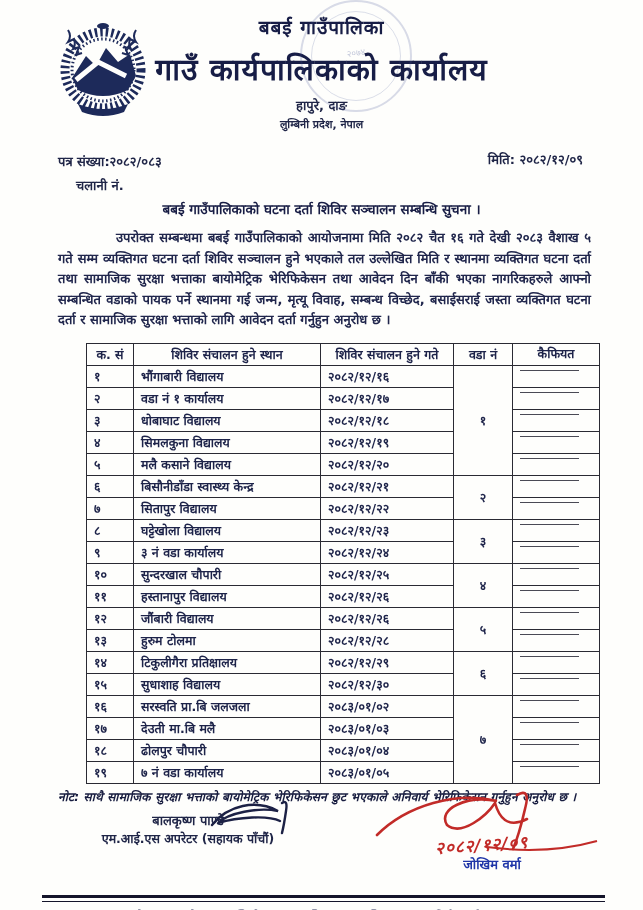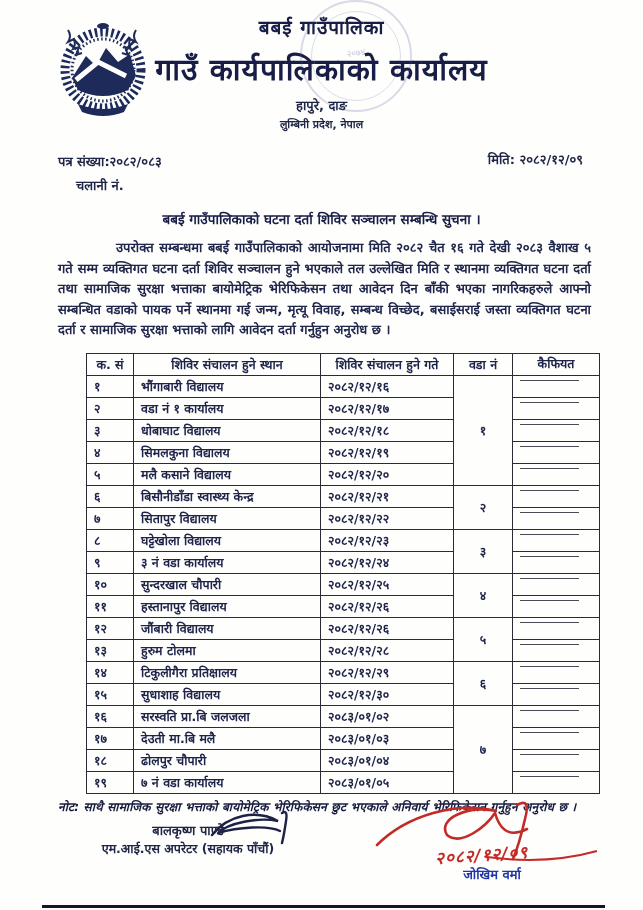--- a/index.html
+++ b/index.html
@@ -32,21 +32,21 @@
   .muni-name{font-size:19px;font-weight:bold;color:#171d46;letter-spacing:1px;}
   .office-name{font-size:30px;font-weight:bold;color:#171d46;margin-top:8px;letter-spacing:1px;}
   .addr1{font-size:13px;margin-top:7px;font-weight:bold;}
   .addr2{font-size:11px;margin-top:2px;font-weight:bold;}
   
   .meta{position:relative;margin:10px 58px 0 58px;font-size:13px;height:46px;font-weight:bold;}
   .meta .refno{position:absolute;left:0;top:0;}
   .meta .chalani{position:absolute;left:-12px;top:24px;margin-left:30px;}
   .meta .date{position:absolute;right:2px;top:-2px;}
   
-  .subject{text-align:center;font-size:13.5px;font-weight:bold;margin-top:12px;color:#181d45;}
+  .subject{text-align:center;font-size:13.5px;font-weight:bold;margin-top:2px;color:#181d45;}
   
   .body-par{
     margin:10px 52px 0 58px;
     font-size:13px;line-height:1.58;text-align:justify;
     text-indent:58px;font-weight:bold;color:#20264c;
   }
   
   table.camps{
     border-collapse:collapse;margin:12px 0 0 86px;
     font-size:12.5px;color:#1d2349;

